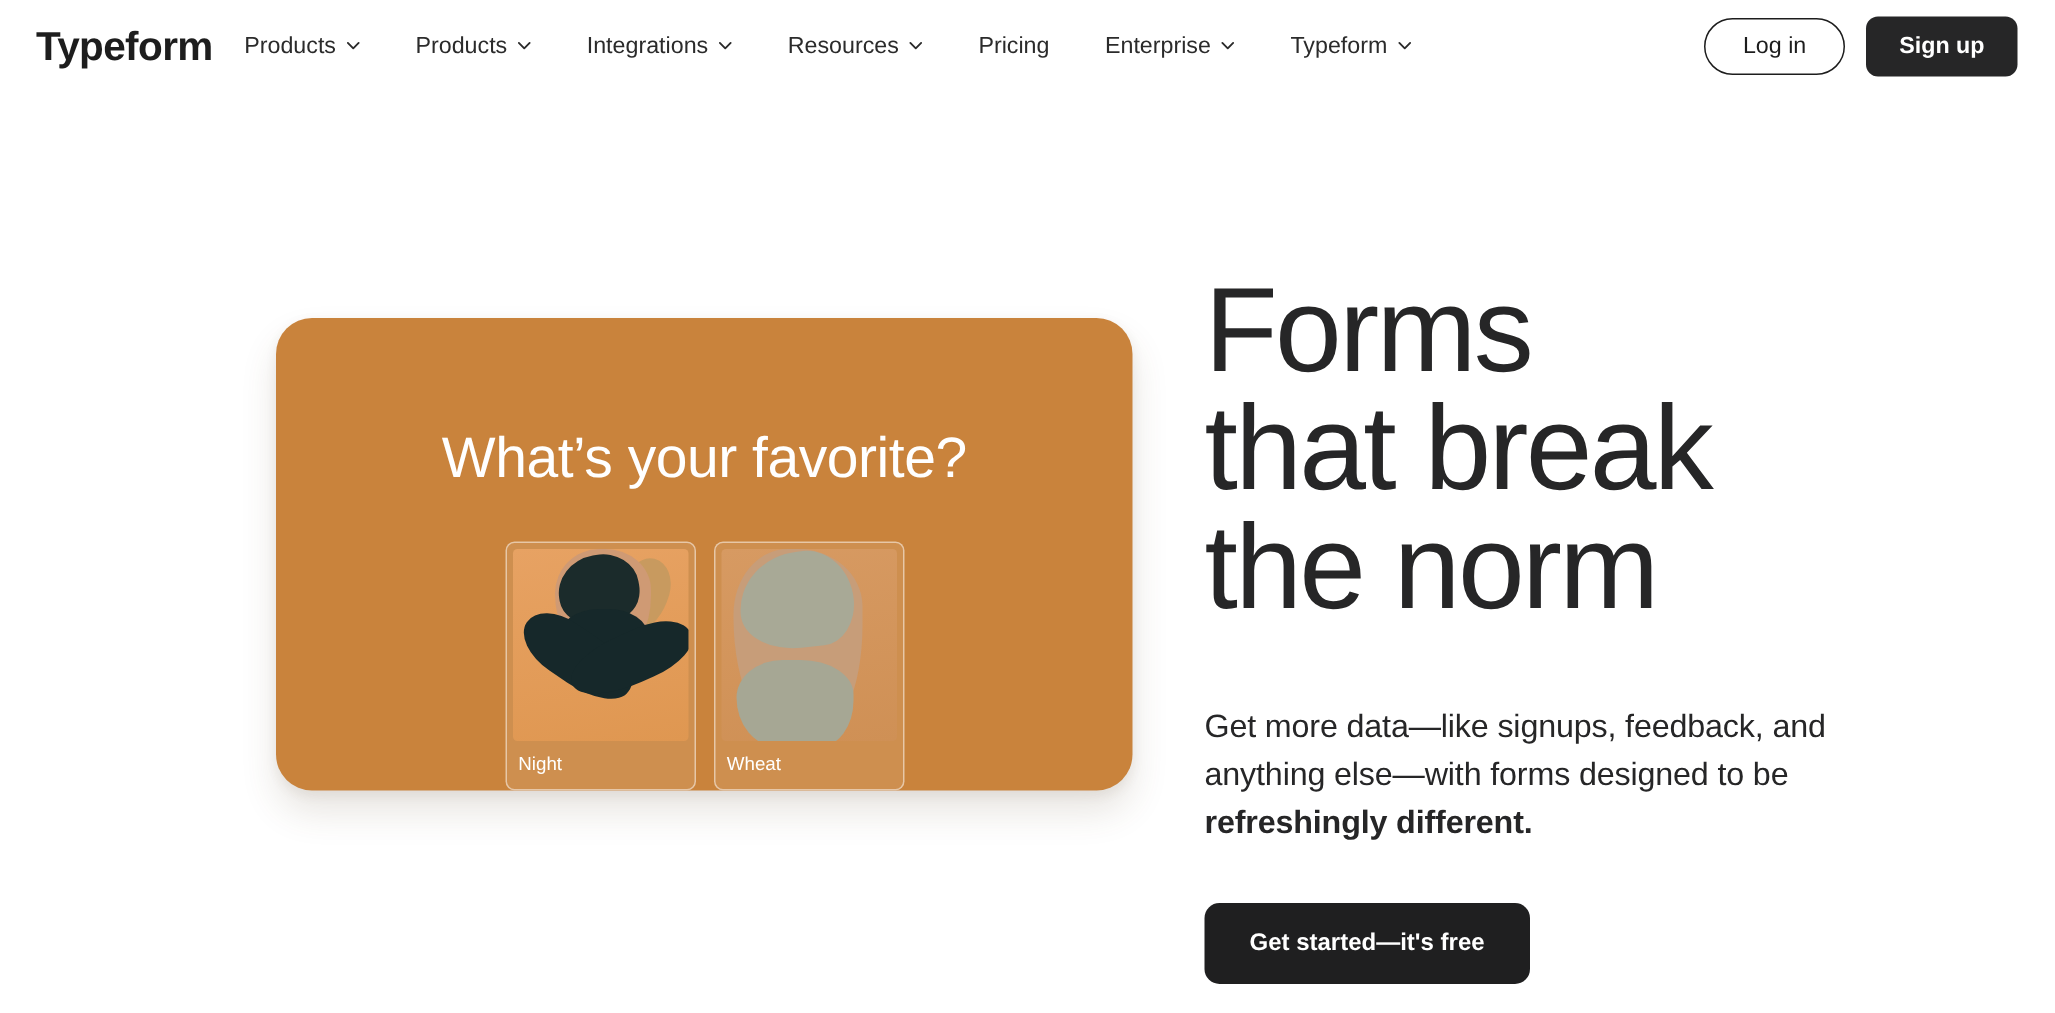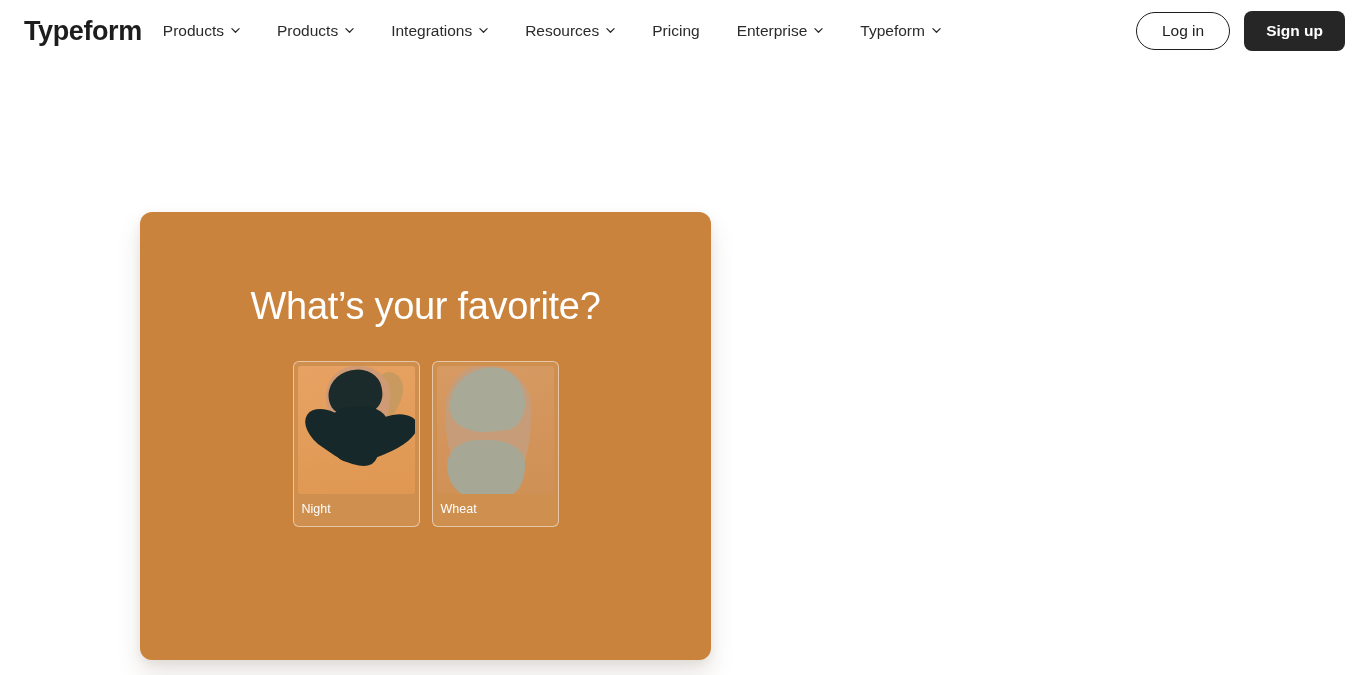--- a/index.html
+++ b/index.html
@@ -101,27 +101,28 @@
   .preview-wrap {
     position: absolute;
     left: 140px;
     top: 150px;
     width: 571px;
     height: 381px;
   }
 
   .preview-card {
     width: 571px;
-    height: 448px;
+    height: 315px;
     background: #c9833c;
-    border-radius: 12px;
+    border-radius: 24px;
     box-shadow: 0 14px 24px rgba(90, 70, 40, 0.14),
                 0 3px 8px rgba(90, 70, 40, 0.08);
     position: relative;
     overflow: hidden;
+    margin-left: 44px;
   }
 
   .preview-question {
     text-align: center;
     color: #ffffff;
     font-size: 38px;
     font-weight: 400;
     letter-spacing: -0.3px;
     padding-top: 74px;
     line-height: 1.1;
@@ -387,14 +388,27 @@
             <span class="body-shape w-bot"></span>
           </div>
           <div class="choice-label">Wheat</div>
         </div>
 
 
       </div>
     </div>
   </div>
 
+  <div class="copy">
+
+    <h1 class="headline">Forms
+that break
+the norm</h1>
+
+    <p class="subcopy">
+      <span>Get more data—like signups, feedback, and anything else—with forms designed to be </span><strong>refreshingly different.</strong>
+    </p>
+
+    <button class="btn-cta">Get started—it's free</button>
+
+  </div>
 
 </main>
 
 </body></html>

